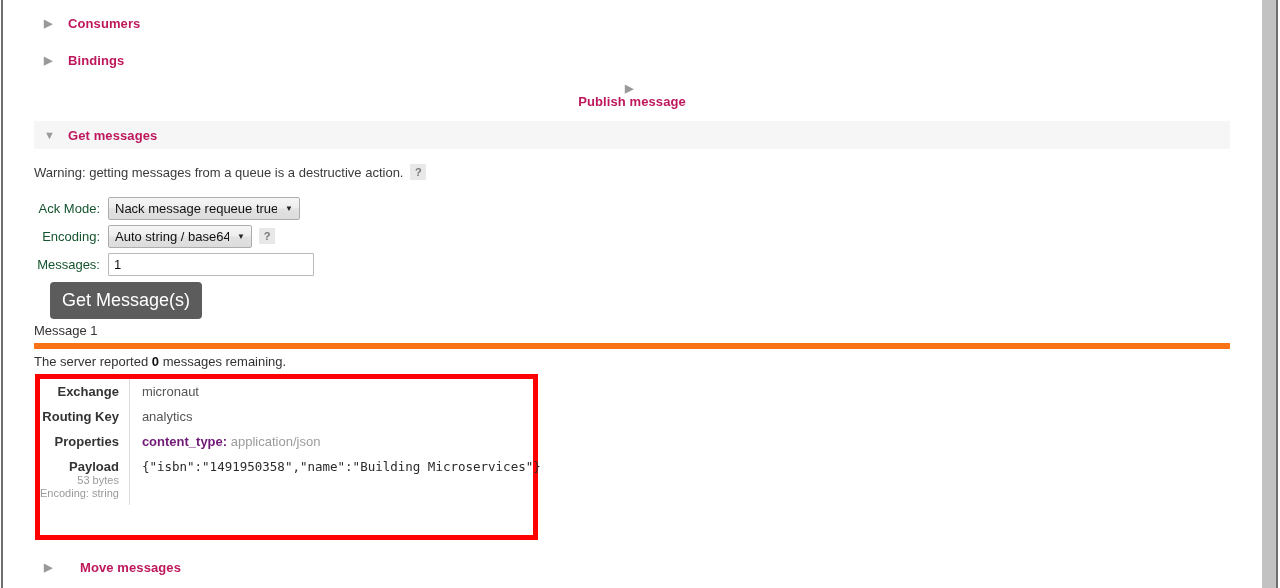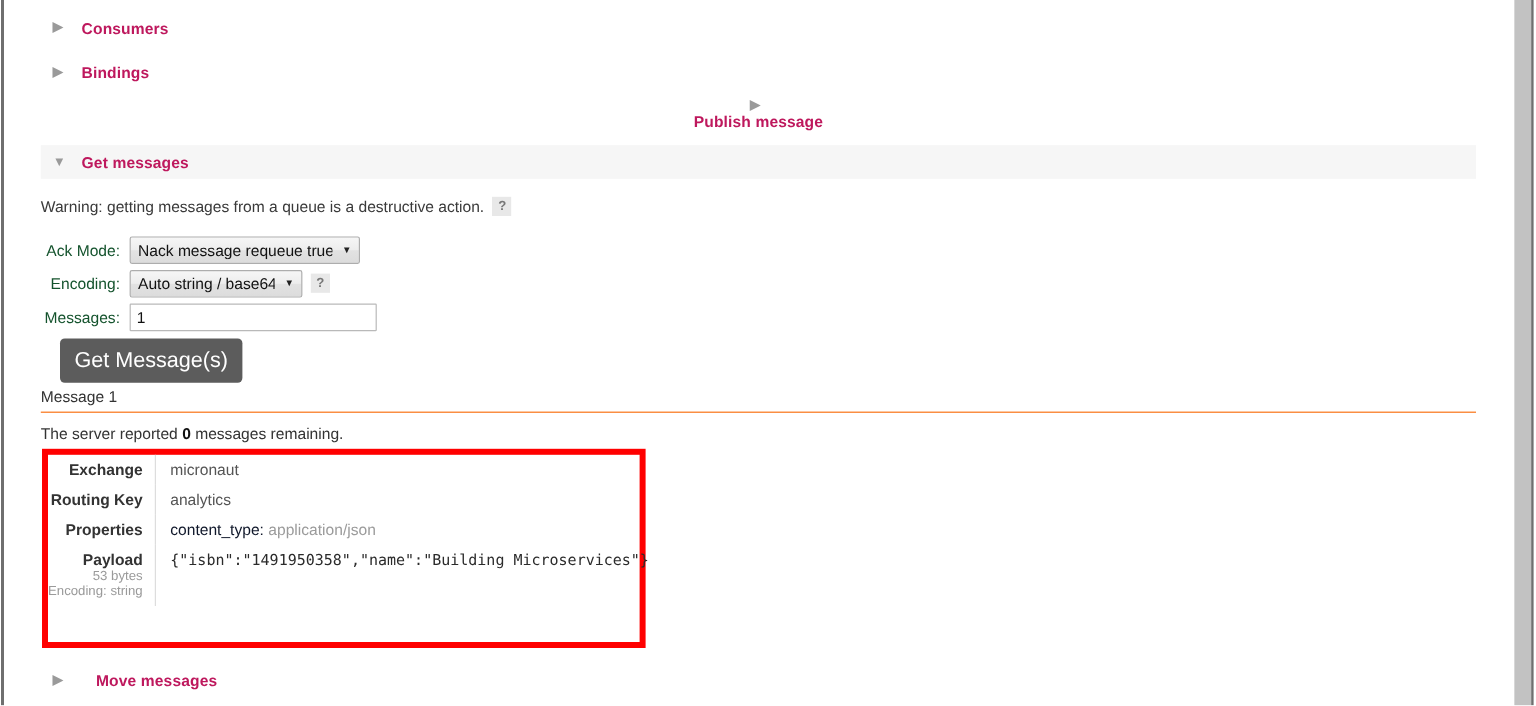--- a/index.html
+++ b/index.html
@@ -180,21 +180,21 @@
   }
 
   
   .msg-title {
     position: absolute;
     left: 34px; top: 323px;
     width: 1196px;
     font-size: 13px;
     color: #333;
     padding-bottom: 5px;
-    border-bottom: 1px solid #f97316;
+    border-bottom: 6px solid #f97316;
   }
   .msg-remaining {
     position: absolute;
     left: 34px; top: 354px;
     font-size: 13px;
     color: #333;
   }
   .msg-remaining b { font-weight: bold; color: #111; }
 
   
@@ -240,21 +240,21 @@
     line-height: 13px;
   }
   .redeliver-dot {
     display: inline-block;
     width: 5px; height: 5px;
     border-radius: 50%;
     background: #333;
     margin-top: 5px;
     margin-left: 1px;
   }
-  .prop-key { color: #0f172a; font-weight: normal; }
+  .prop-key { color: #701a75; font-weight: bold; }
   .prop-val { color: #9b9b9b; }
   .payload-text {
     font-family: "DejaVu Sans Mono", monospace;
     font-size: 12.5px;
     color: #2b2b2b;
     white-space: pre;
     letter-spacing: 0px;
   }
   .row-payload .k { padding-top: 14px; }
   .row-payload .v { padding-top: 20px; }

